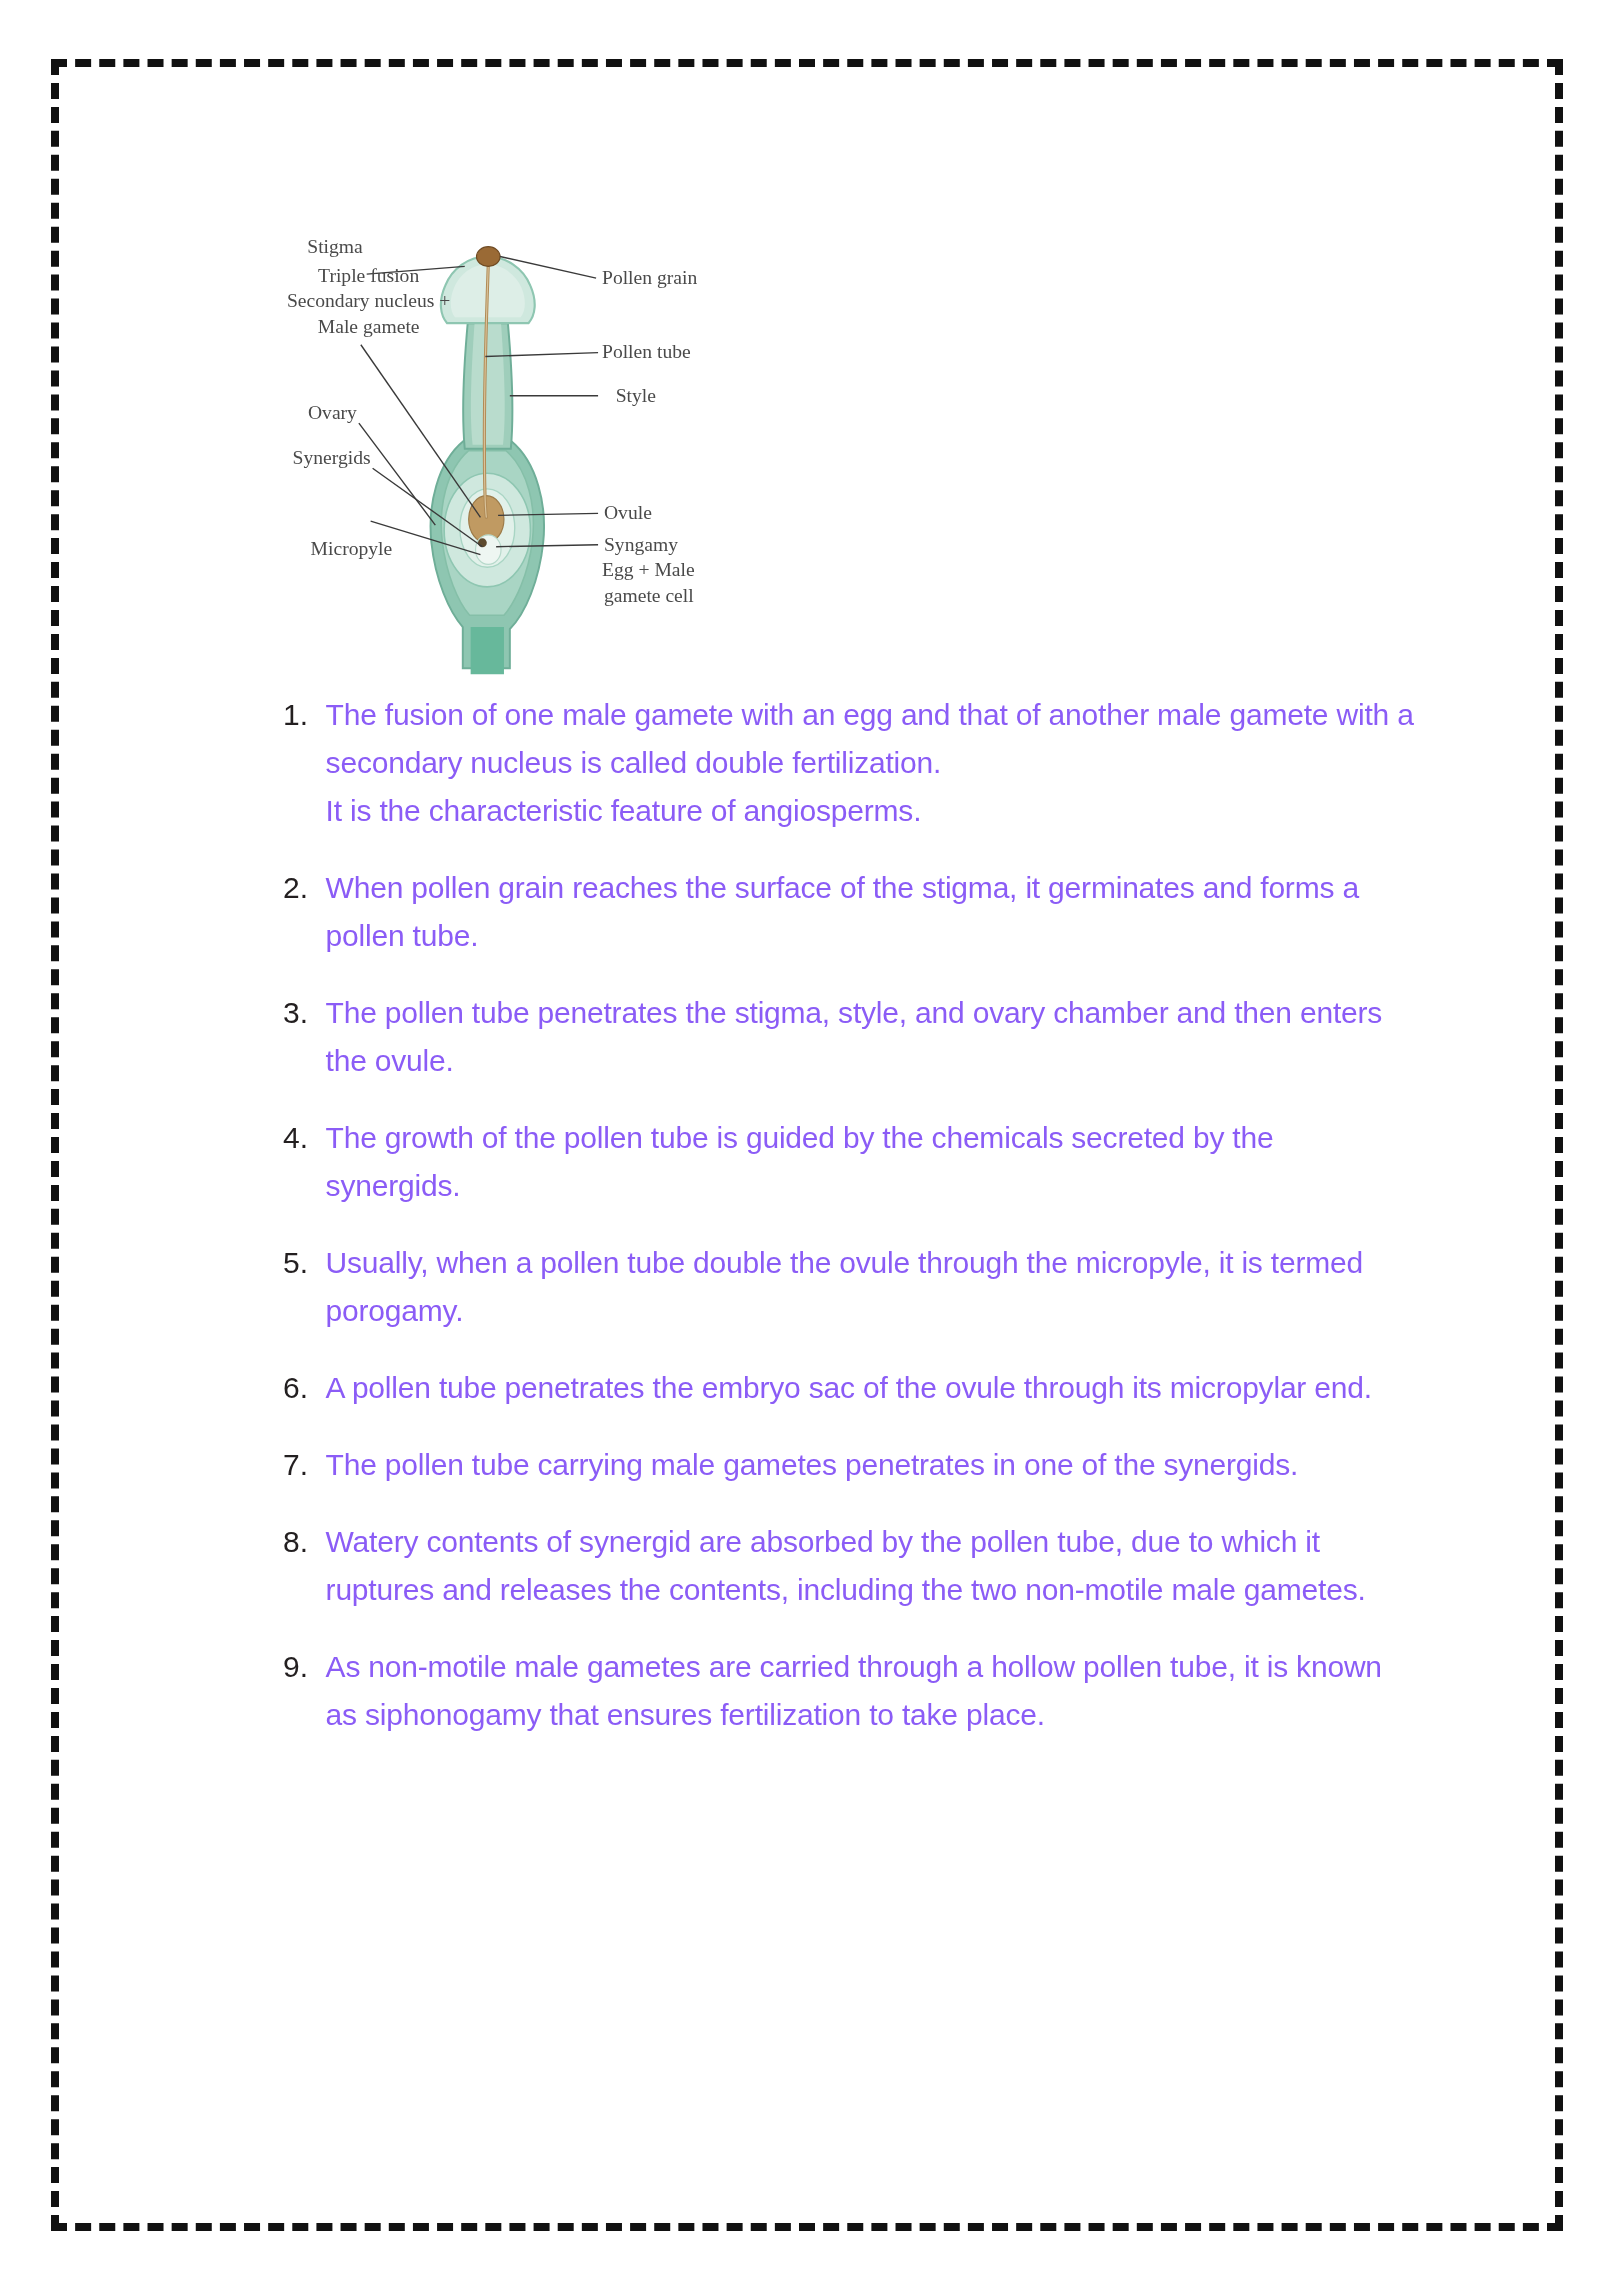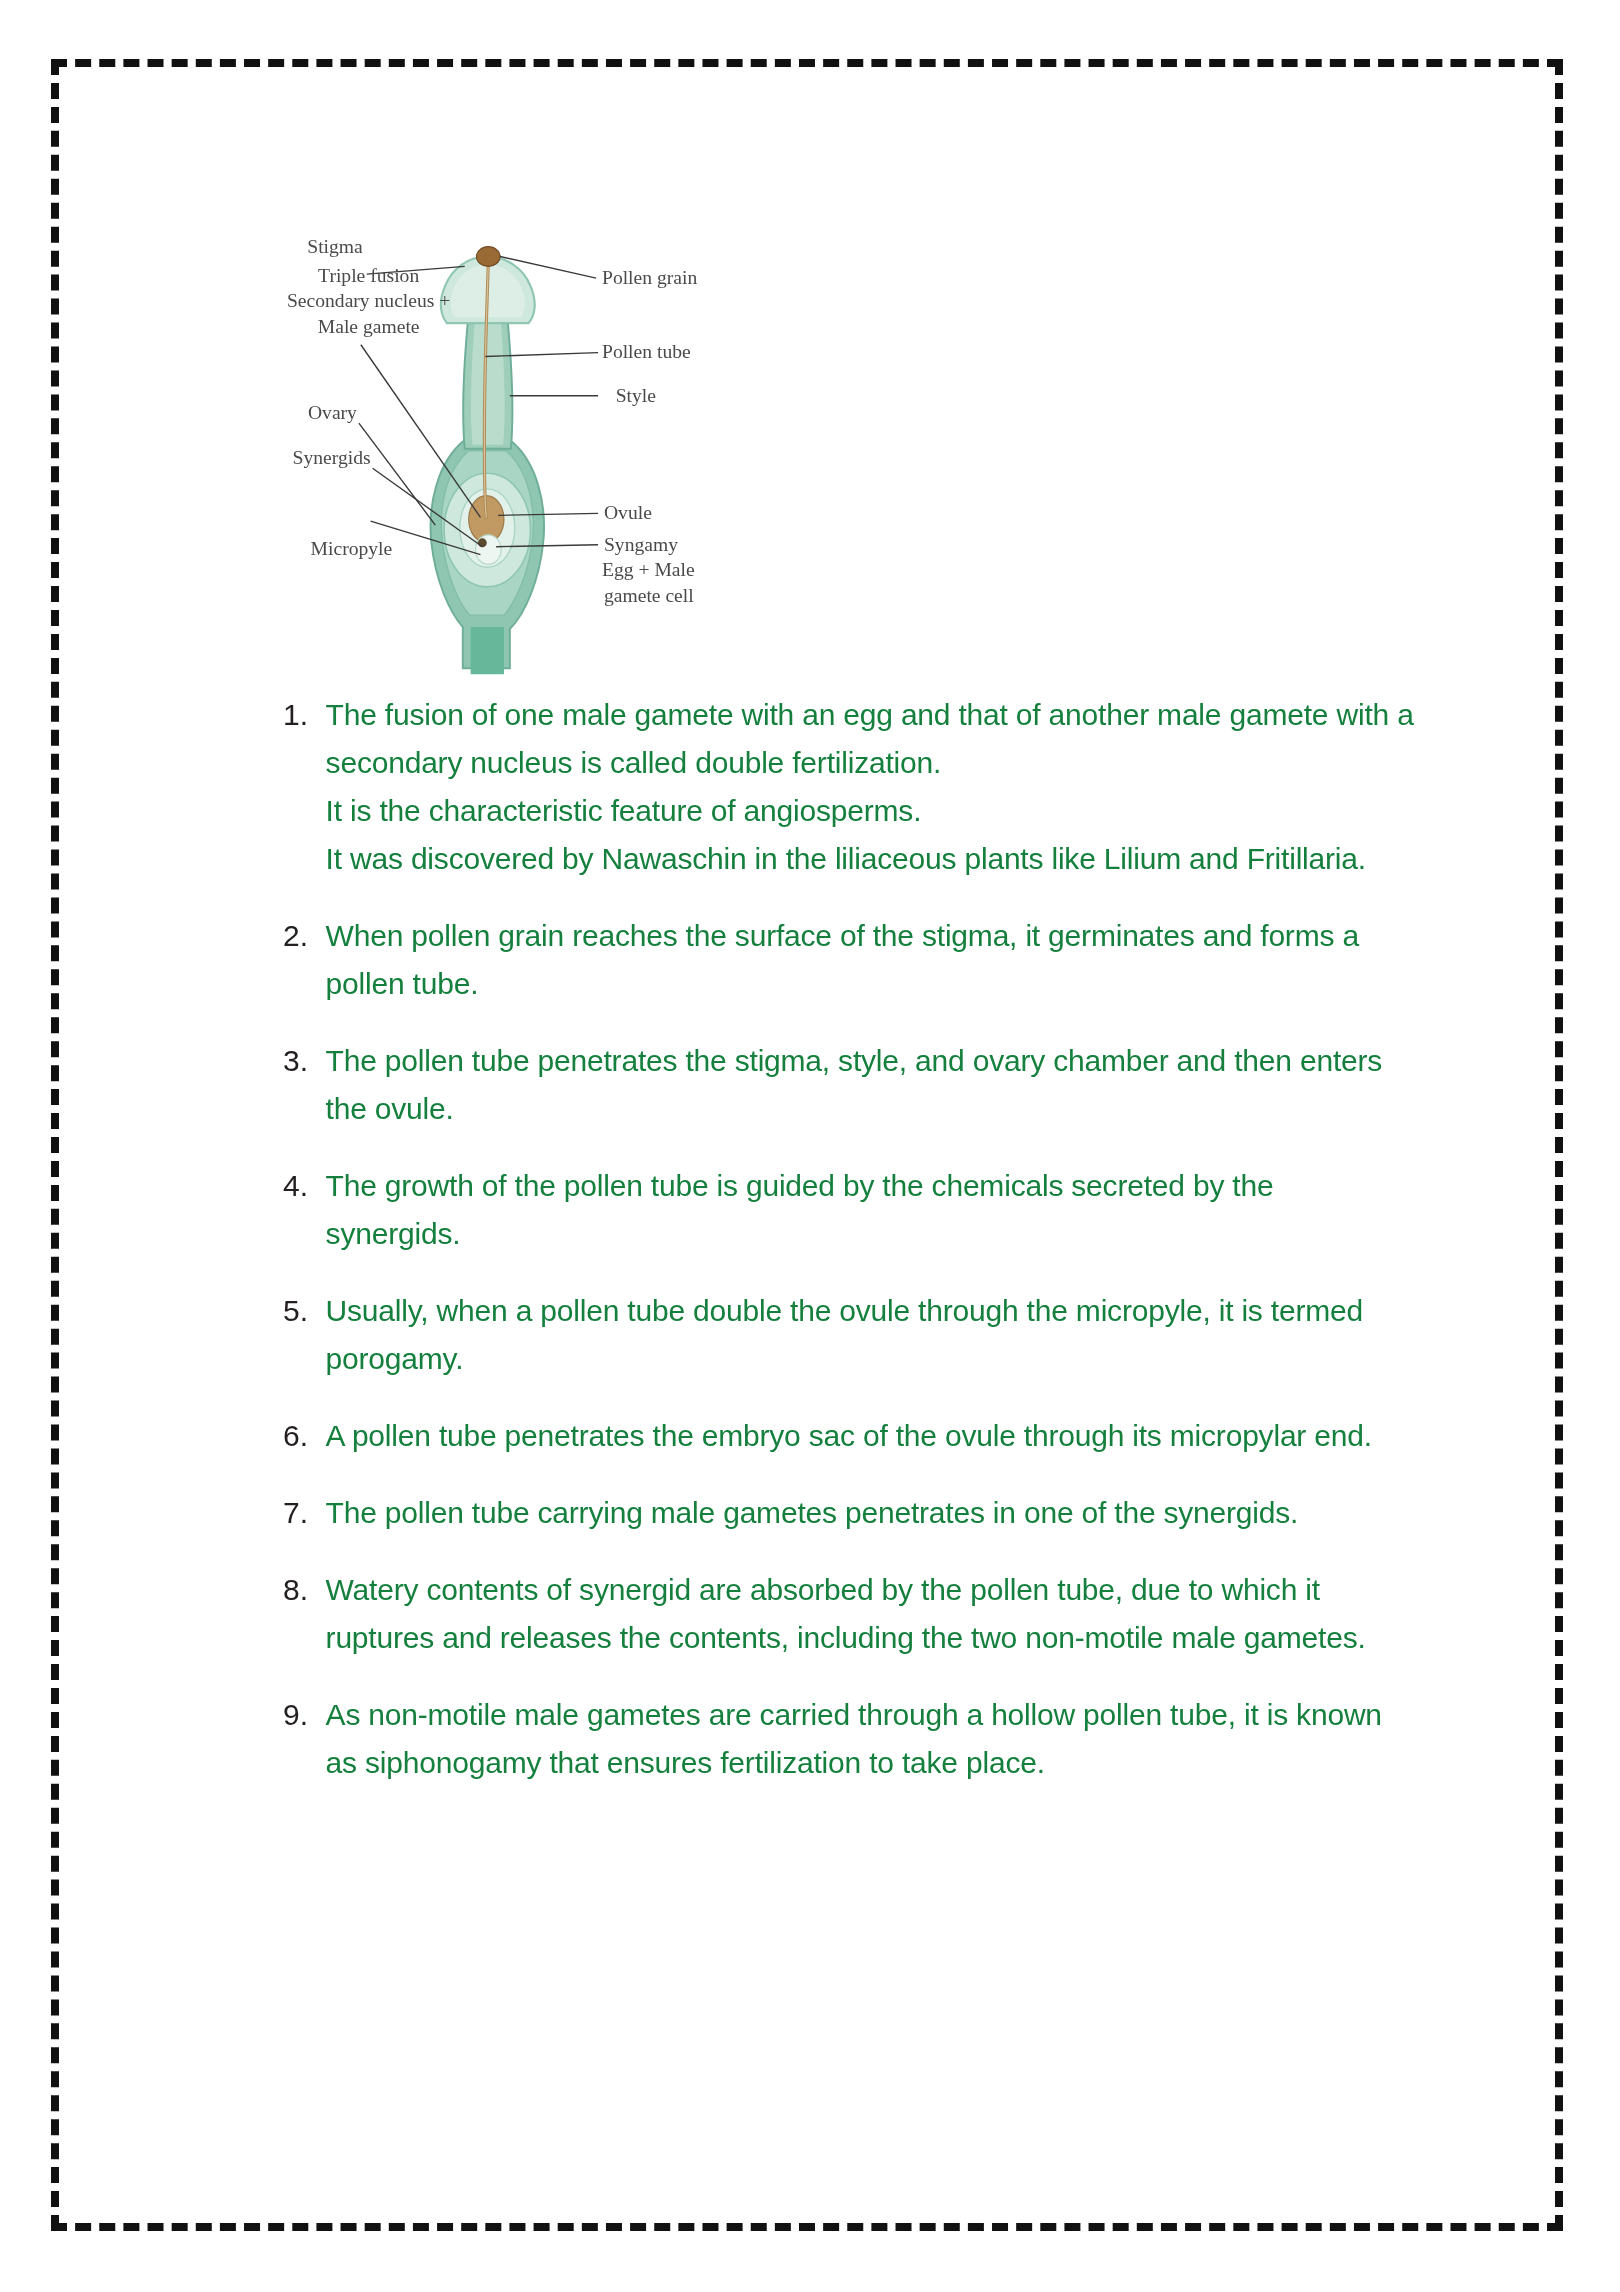--- a/index.html
+++ b/index.html
@@ -72,21 +72,21 @@
     color: #231f20;
     font-family: "Liberation Sans", "DejaVu Sans", sans-serif;
     font-stretch: condensed;
   }
   .note-body {
     flex: 1 1 auto;
   }
   .note-line {
     font-size: 30px;
     line-height: 48px;
-    color: #15803d;
+    color: #8b5cf6;
     letter-spacing: -0.2px;
     font-family: "Liberation Sans", "DejaVu Sans", sans-serif;
     font-stretch: condensed;
     white-space: normal;
   }
 </style>
 </head>
 <body style="background: rgb(255, 255, 255);">
 
 <div id="page-frame" style="border-color: rgb(17, 17, 17);"></div>
@@ -166,21 +166,20 @@
       </g>
     </svg>
   </div>
 
   <ol id="notes" style="list-style: none; margin: 0px; padding: 0px;">
       <li class="note-item">
         <div class="note-num">1.</div>
         <div class="note-body">
           <div class="note-line">The fusion of one male gamete with an egg and that of another male gamete with a secondary nucleus is called double fertilization.</div>
           <div class="note-line">It is the characteristic feature of angiosperms.</div>
-          <div class="note-line">It was discovered by Nawaschin in the liliaceous plants like Lilium and Fritillaria.</div>
         </div>
       </li>
       <li class="note-item">
         <div class="note-num">2.</div>
         <div class="note-body">
           <div class="note-line">When pollen grain reaches the surface of the stigma, it germinates and forms a pollen tube.</div>
         </div>
       </li>
       <li class="note-item">
         <div class="note-num">3.</div>

